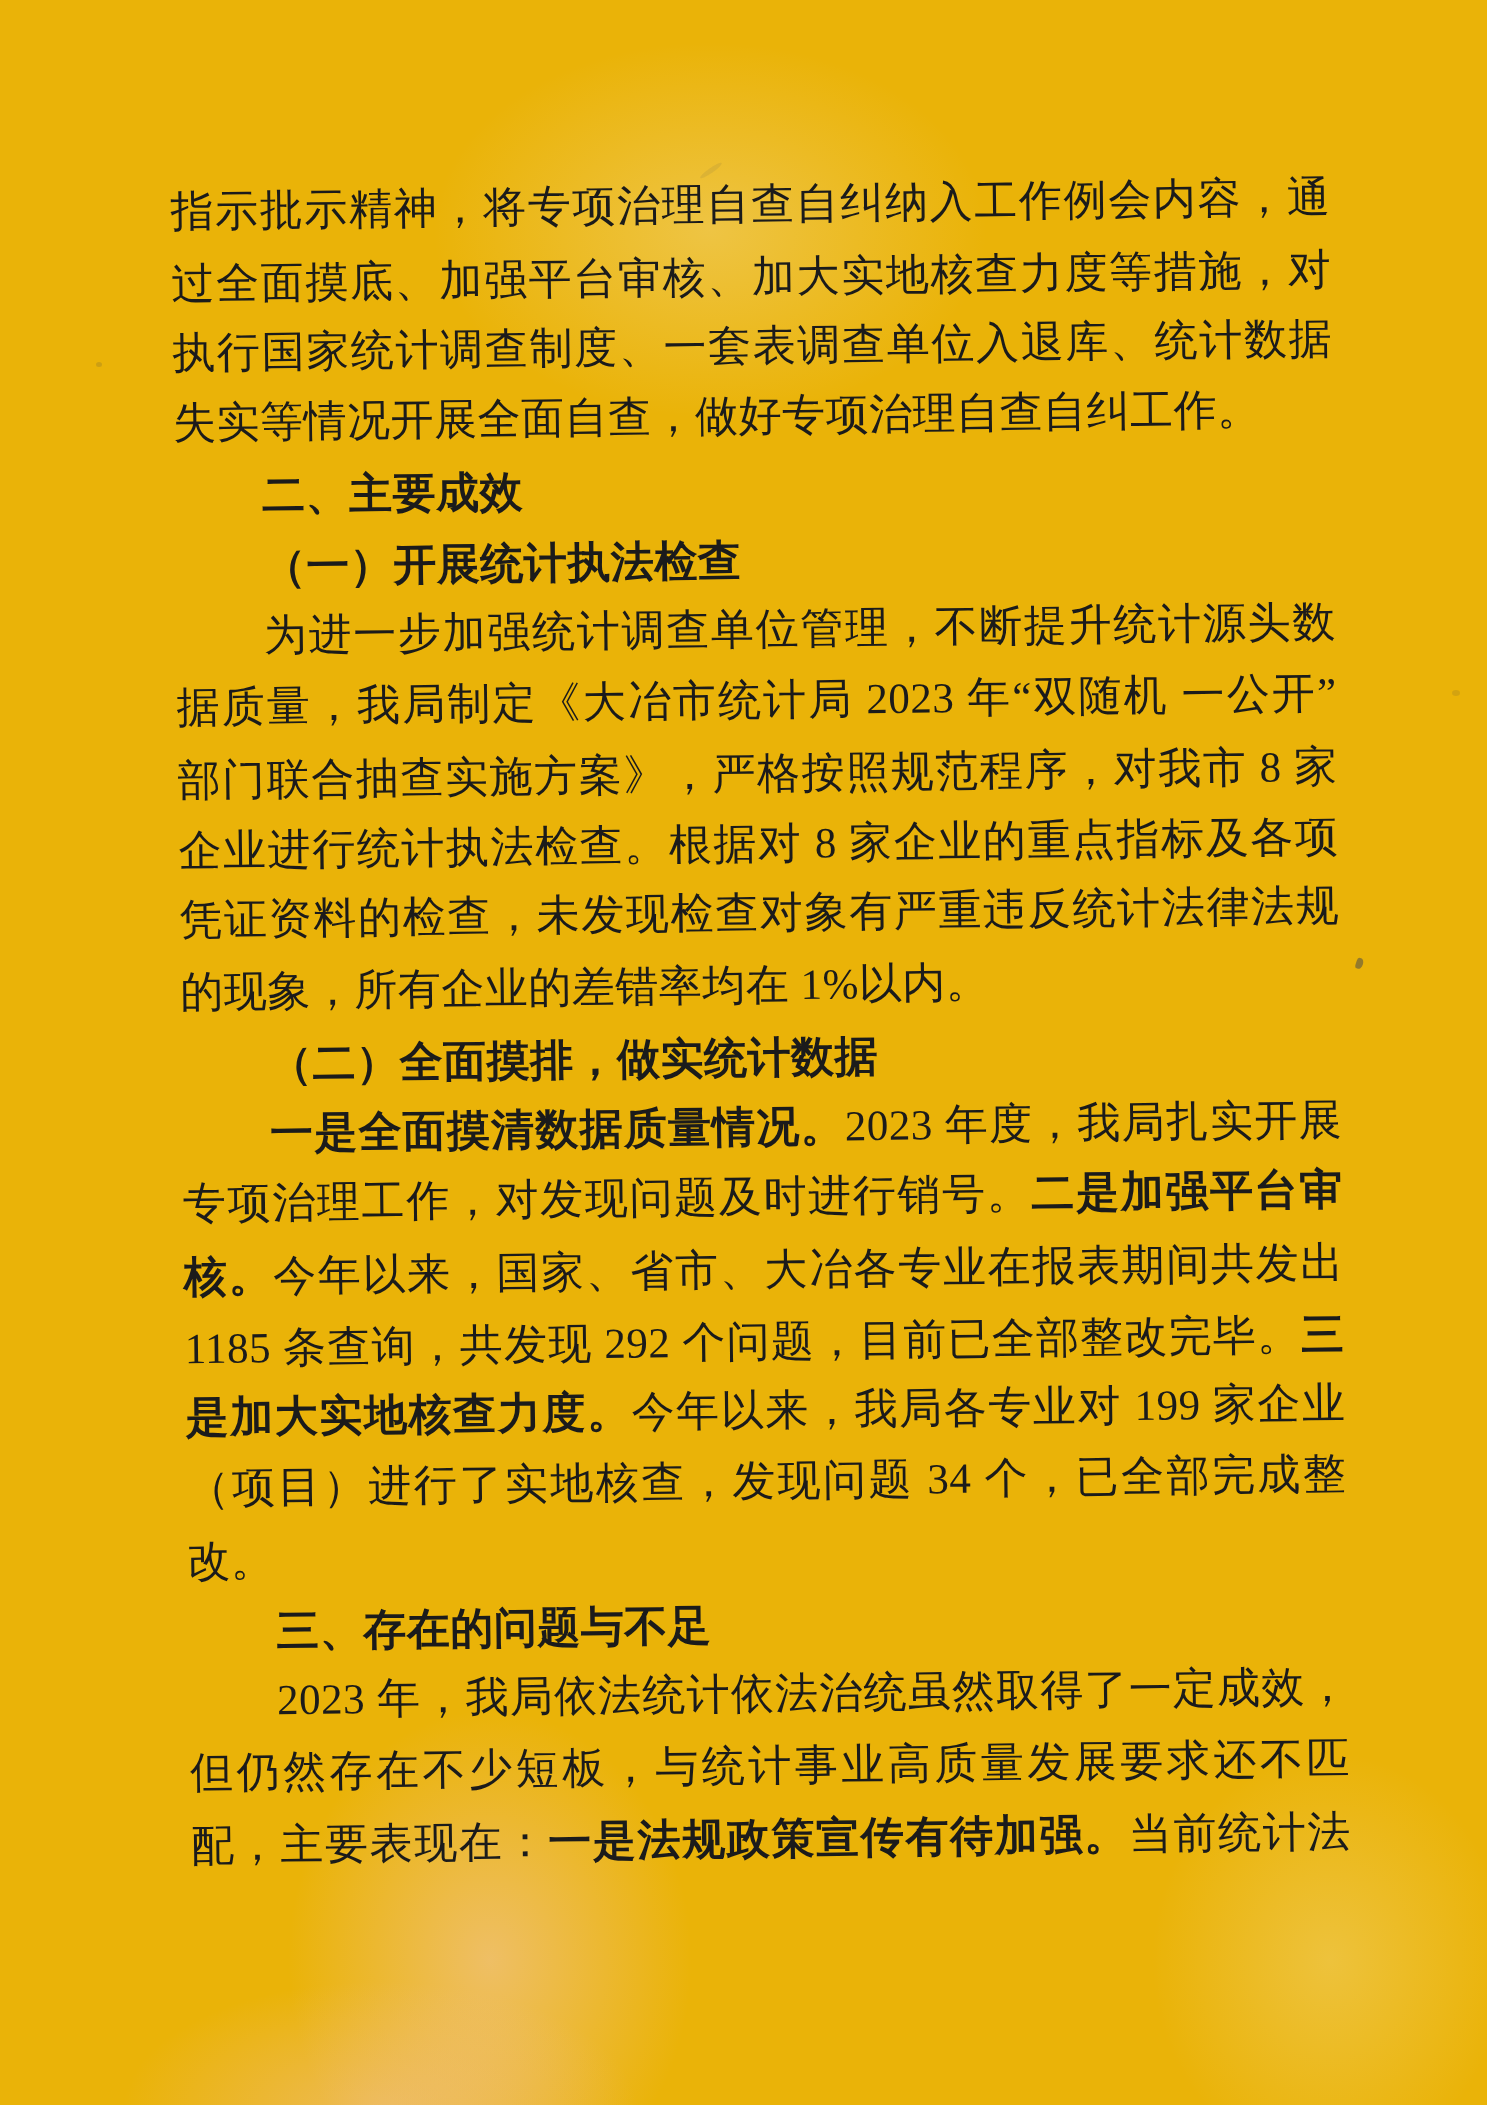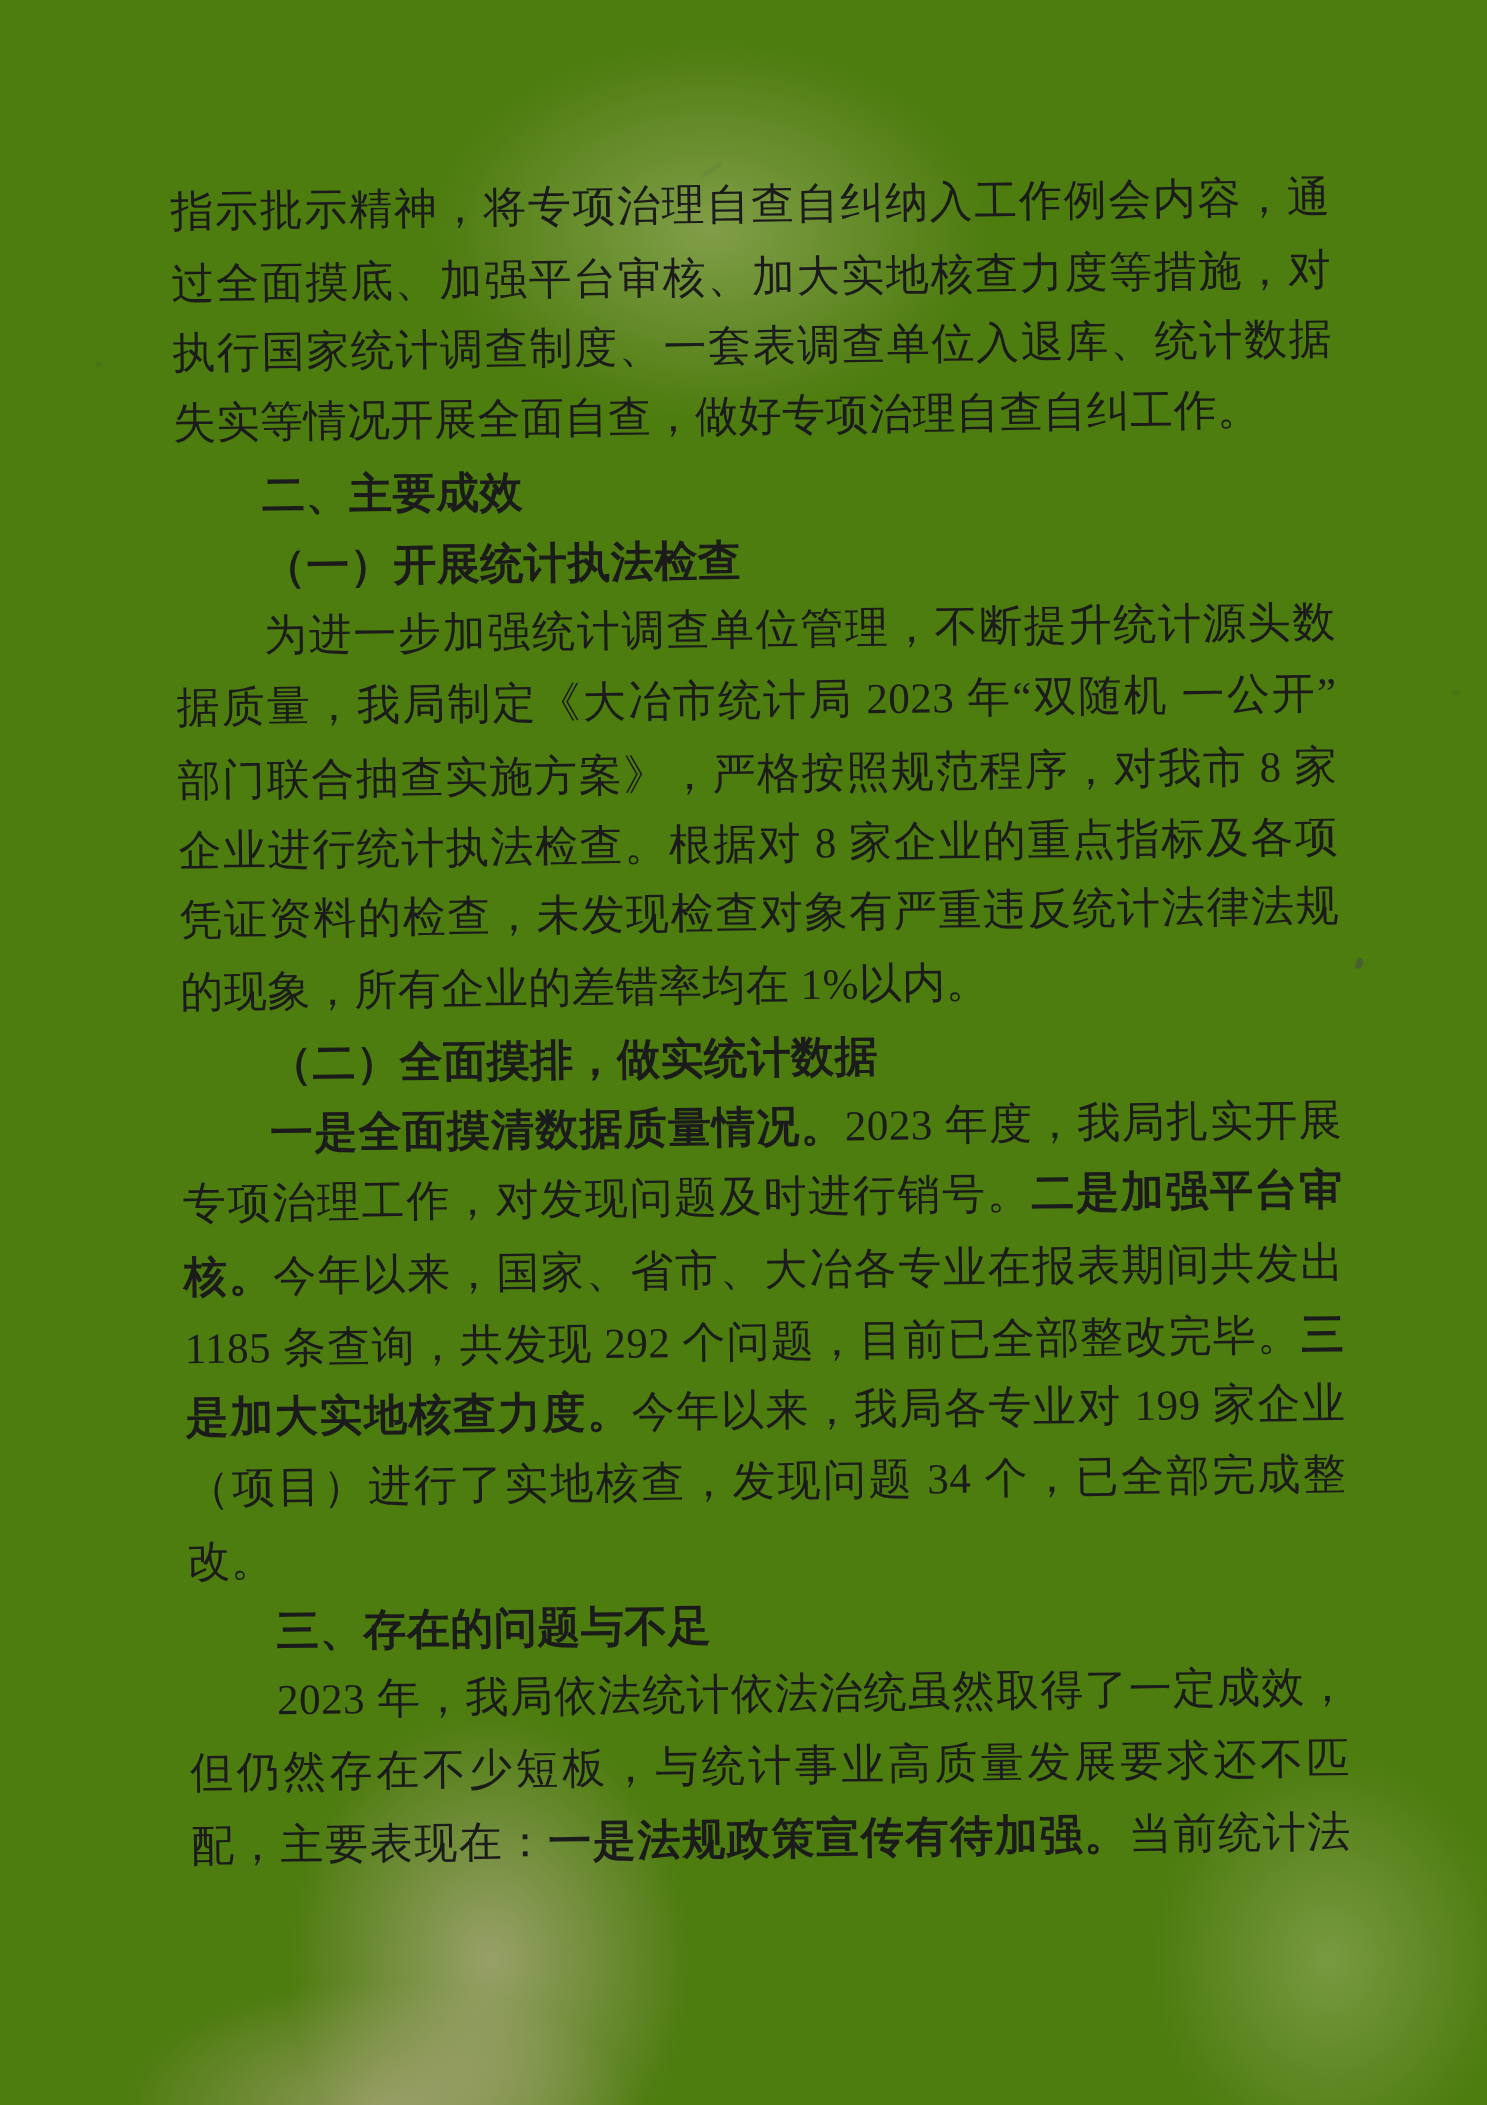--- a/index.html
+++ b/index.html
@@ -1,20 +1,20 @@
 <!DOCTYPE html>
 <html><head>
 <meta charset="utf-8">
 <style>
   html,body{margin:0;padding:0;background:#e8e8e8;}
   .page{
     position:relative;
     width:1487px;height:2105px;
     margin:0 auto;
-    background:#4d7c0f;
+    background:#eab308;
     overflow:hidden;
     font-family:"Liberation Serif","DejaVu Serif",serif;
     color:#1b1b1b;
   }
   
   .tint{position:absolute;pointer-events:none;border-radius:50%;}
   .tint-warm-top{left:430px;top:40px;width:560px;height:380px;
     background:radial-gradient(ellipse at center, rgba(248,236,205,0.30), rgba(248,236,205,0) 70%);}
   .tint-pink-bottom{left:280px;top:1700px;width:420px;height:520px;
     background:radial-gradient(ellipse at center, rgba(244,205,214,0.45), rgba(244,205,214,0) 68%);}

